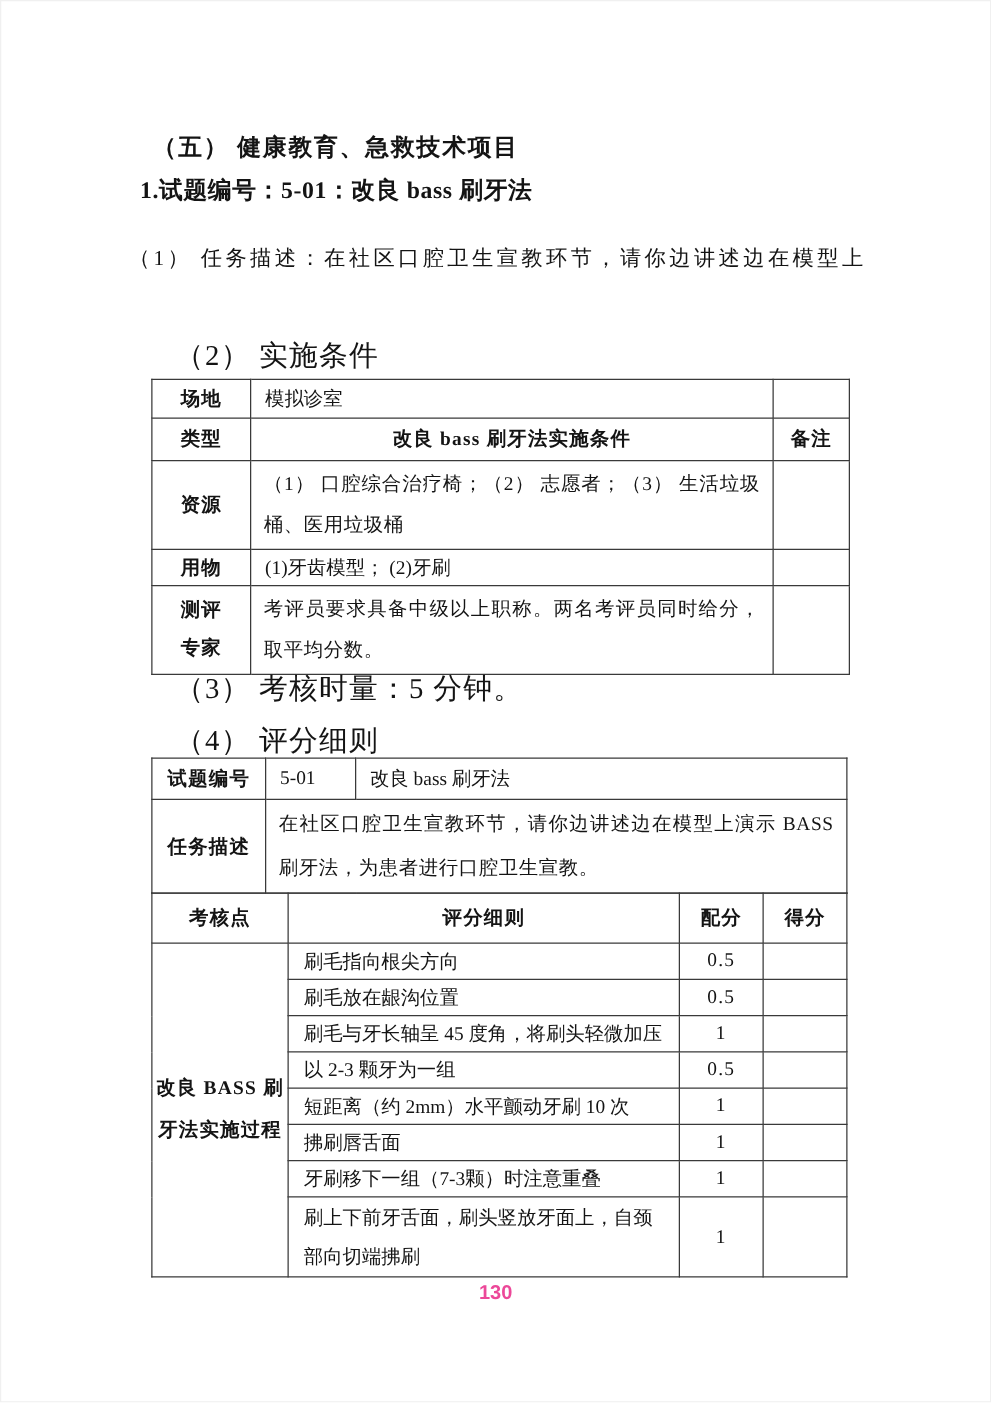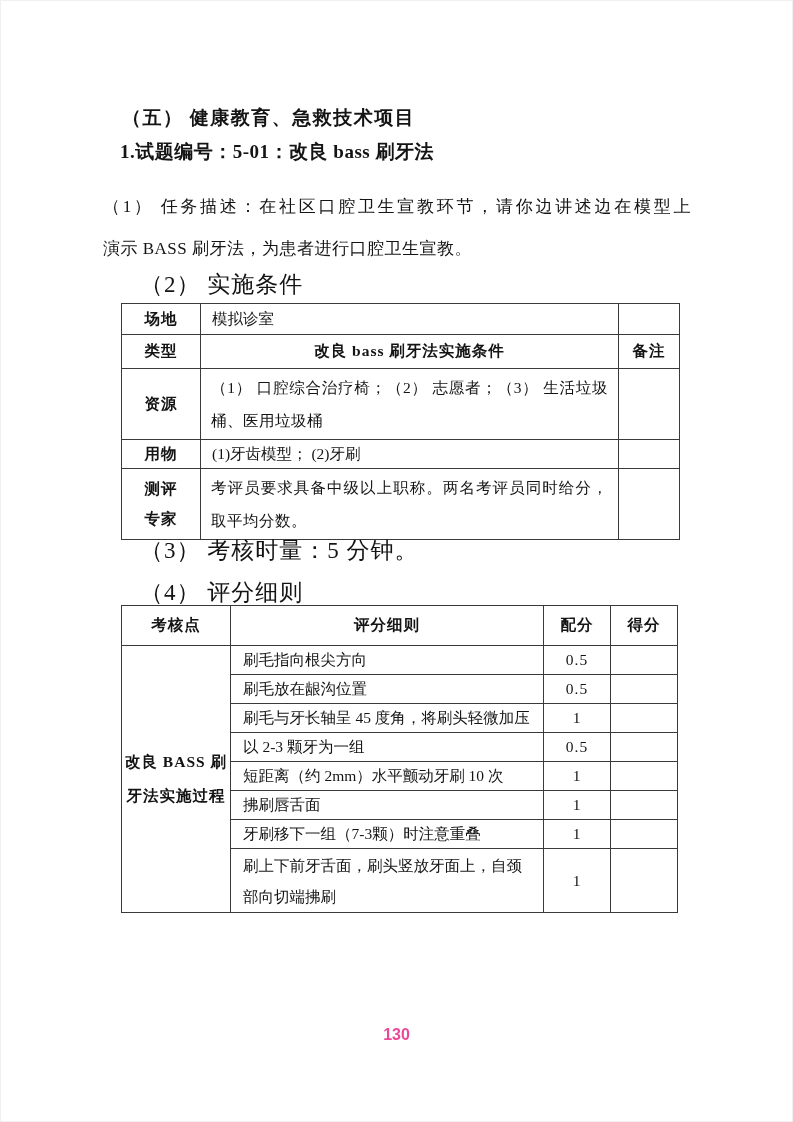--- a/index.html
+++ b/index.html
@@ -11,21 +11,21 @@
     font-family:"Liberation Serif","DejaVu Serif",serif;
     overflow:hidden;
     box-shadow:inset 0 0 0 1px #f0f0f0;
   }
   .h1{
     position:absolute;left:122px;top:105px;
     font-size:19px;font-weight:bold;letter-spacing:1.5px;
     white-space:nowrap;
   }
   .h2{
-    position:absolute;left:120px;top:139px;
+    position:absolute;left:112px;top:139px;
     font-size:19px;font-weight:bold;letter-spacing:0.5px;
     white-space:nowrap;
   }
   .para{
     position:absolute;left:103px;top:186px;width:588px;
     font-size:17px;line-height:42px;letter-spacing:0.5px;
   }
   .pline{display:block;}
   .pjust{text-align:justify;text-align-last:justify;}
   .sublabel{
@@ -65,21 +65,20 @@
 </head>
 <body>
 
 <div class="page">
 
   <div class="h1">（五） 健康教育、急救技术项目</div>
   <div class="h2">1.试题编号：5-01：改良 bass 刷牙法</div>
 
   <div class="para">
     <span class="pline pjust">（1） 任务描述：在社区口腔卫生宣教环节，请你边讲述边在模型上</span>
-    <span class="pline">演示 BASS 刷牙法，为患者进行口腔卫生宣教。</span>
   </div>
 
   <div class="sublabel lbl-cond">（2） 实施条件</div>
 
   <table class="t1">
     <colgroup>
         <col style="width:79px">
         <col style="width:418px">
         <col style="width:61px">
       </colgroup>
@@ -110,20 +109,38 @@
       <td class="c-just">考评员要求具备中级以上职称。两名考评员同时给分，取平均分数。</td>
       <td></td>
     </tr>
   </tbody>
     </table>
 
   <div class="sublabel lbl-time">（3） 考核时量：5 分钟。</div>
   <div class="sublabel lbl-score">（4） 评分细则</div>
 
   <div class="t2wrap">
+    <table class="t2">
+      <colgroup>
+          <col style="width:91px">
+          <col style="width:72px">
+          <col style="width:393px">
+        </colgroup>
+      <tbody>
+          <tr style="height:33px">
+        <td class="c-bold">试题编号</td>
+        <td class="c-left">5-01</td>
+        <td class="c-left">改良 bass 刷牙法</td>
+      </tr>
+      <tr style="height:70px">
+        <td class="c-bold">任务描述</td>
+        <td colspan="2" class="c-just" style="line-height:35px">在社区口腔卫生宣教环节，请你边讲述边在模型上演示 BASS 刷牙法，为患者进行口腔卫生宣教。</td>
+      </tr>
+    </tbody>
+      </table>
 
     <table class="t2 t2b">
       <colgroup>
           <col style="width:109px">
           <col style="width:313px">
           <col style="width:67px">
           <col style="width:67px">
         </colgroup>
       <tbody>
           <tr style="height:40px">

